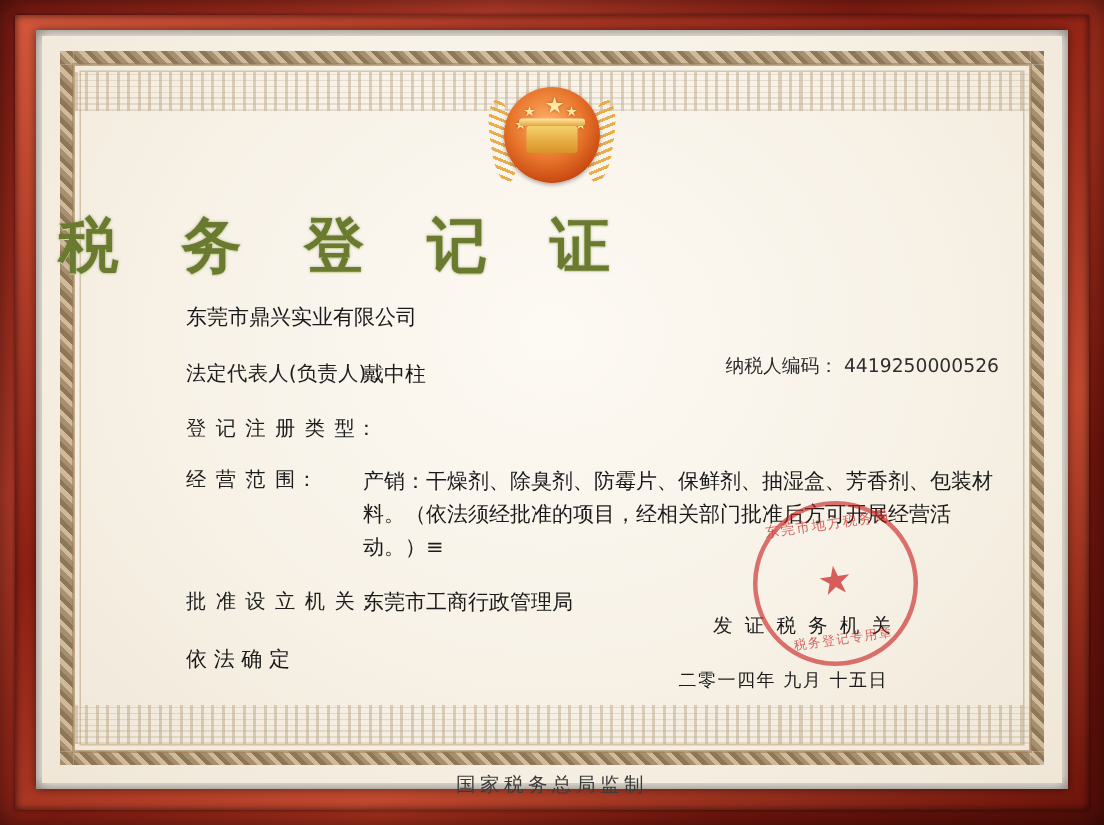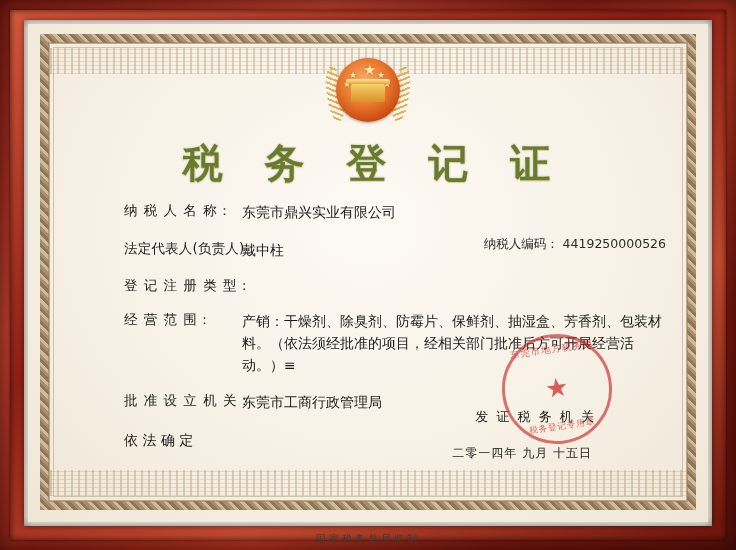--- a/index.html
+++ b/index.html
@@ -94,21 +94,21 @@
   .emblem .wheat-l,.emblem .wheat-r{
     position:absolute;top:16px;width:16px;height:56px;
     background:repeating-linear-gradient(30deg,#e8a63c 0 2px,rgba(255,255,255,0) 2px 5px);
     border-radius:50%/40%;opacity:.9;
   }
   .emblem .wheat-l{left:2px;transform:rotate(-8deg);}
   .emblem .wheat-r{right:2px;transform:rotate(8deg) scaleX(-1);}
 
   
   .title{
-    position:absolute;left:11px;right:0;top:112px;text-align:center;
+    position:absolute;left:11px;right:0;top:112px;text-align:left;
     font-family:"DejaVu Serif","Liberation Serif",serif;
     font-size:40px;font-weight:bold;letter-spacing:14px;
     color:#6a7a2e;
     text-shadow:0 1px 0 #cfd9a0, 0 0 2px rgba(90,100,40,.5);
   }
 
   
   .serial{
     position:absolute;right:46px;top:176px;
     font-size:13px;color:#2d2d2d;letter-spacing:1px;
@@ -157,22 +157,22 @@
   
   .issuer{
     position:absolute;right:112px;bottom:96px;font-size:13px;color:#1a1a1a;
     letter-spacing:2px;
   }
   .issue-date{
     position:absolute;right:116px;bottom:60px;font-size:12px;color:#1a1a1a;
     letter-spacing:1px;
   }
   .bottom-strip{
-    position:absolute;left:0;right:0;bottom:2px;height:16px;
-    text-align:center;font-size:10px;color:#3b3b3b;letter-spacing:3px;
+    position:absolute;left:0;right:0;bottom:20px;height:16px;
+    text-align:center;font-size:13px;color:#3b3b3b;letter-spacing:3px;
   }
 </style>
 </head>
 <body>
 
 <div class="photo">
   <div class="frame-outer"></div>
   <div class="frame-bevel"></div>
   <div class="frame-inner-line"></div>
 
@@ -198,21 +198,20 @@
     <div class="title">税 务 登 记 证</div>
 
 
     <div class="taxno">
       <span>纳税人编码：</span>
       <span>4419250000526</span>
     </div>
 
     <div class="fields">
       <div class="row">
-        <div class="row-label">纳 税 人 名 称：</div>
         <div class="row-value">东莞市鼎兴实业有限公司</div>
       </div>
       <div class="row">
         <div class="row-label wide">法定代表人(负责人)：</div>
         <div class="row-value">戴中柱</div>
       </div>
       <div class="row">
         <div class="row-label">登 记 注 册 类 型：</div>
       </div>
       <div class="row scope">

